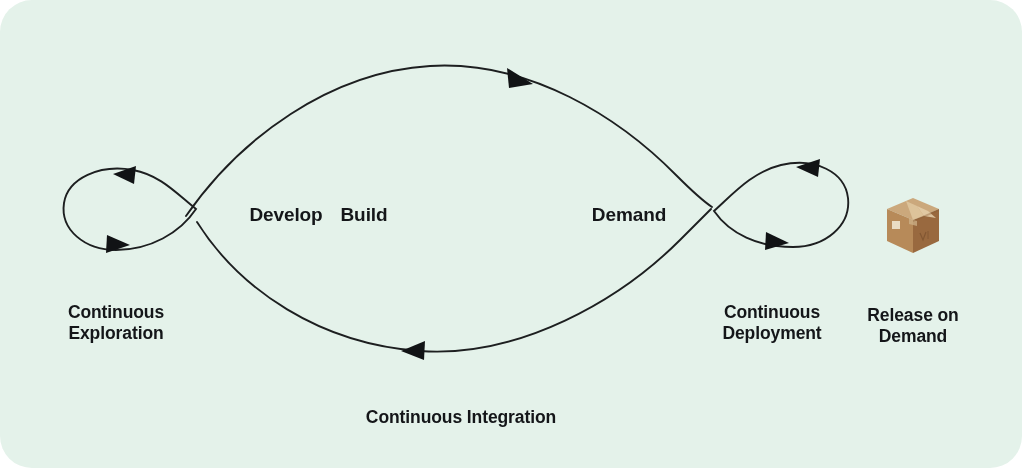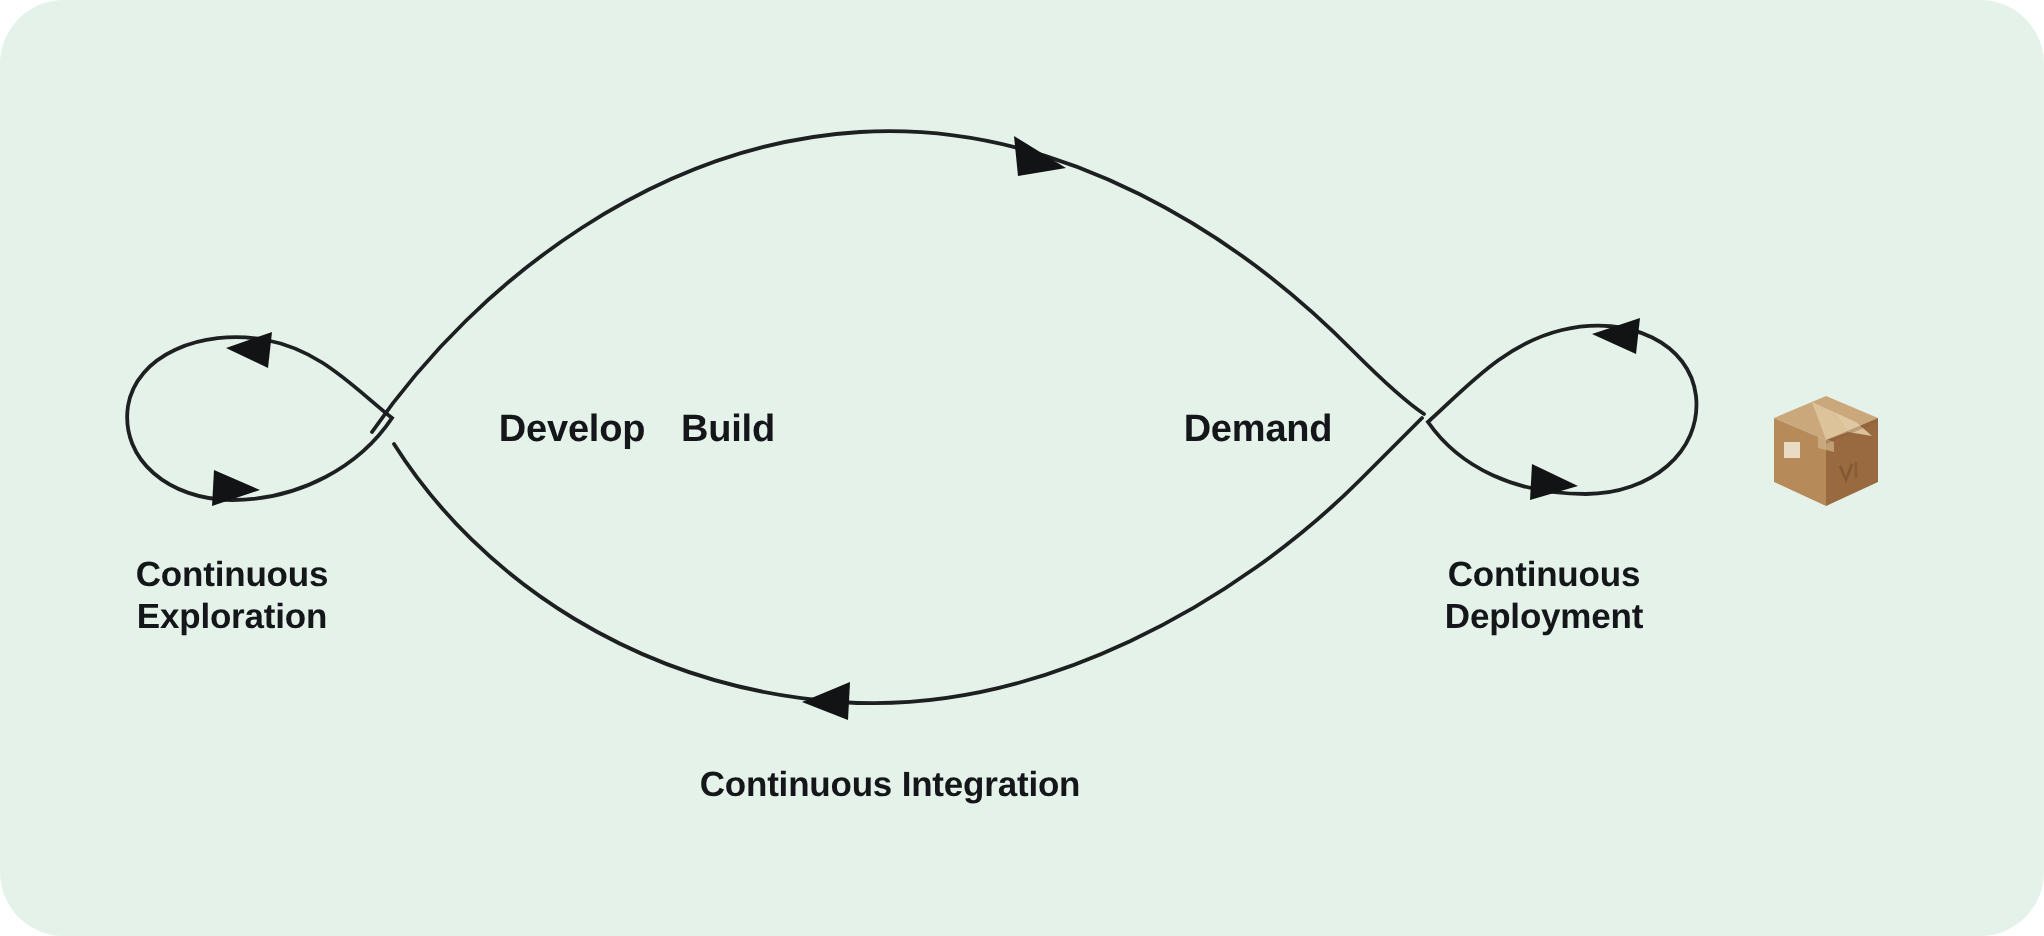--- a/index.html
+++ b/index.html
@@ -38,20 +38,21 @@
     letter-spacing: -0.1px;
     white-space: pre-line;
   }
   .stage-label {
     font-size: 19px;
     transform: translate(-50%, -50%);
   }
   .phase-label {
     font-size: 17.5px;
     transform: translate(-50%, 0);
+    margin-top: 25px;
   }
   .pkg-wrap {
     position: absolute;
     transform: translate(-50%, 0);
   }
 </style>
 </head>
 <body>
 
 <div id="canvas">
@@ -96,25 +97,27 @@
   <div class="flow-label stage-label" style="left:286px; top:215px;">Develop</div>
 
   <div class="flow-label stage-label" style="left:364px; top:215px;">Build</div>
 
 
   <div class="flow-label stage-label" style="left:629px; top:215px;">Demand</div>
 
   <div class="flow-label phase-label" style="left:116px; top:277px;">Continuous
 Exploration</div>
 
-  <div class="flow-label phase-label" style="left:445px; top:382px;">Continuous Integration</div>
+  <div class="flow-label phase-label" style="left:461px; top:382px;">Continuous Integration</div>
 
   <div class="flow-label phase-label" style="left:772px; top:277px;">Continuous
 Deployment</div>
 
+  <div class="flow-label phase-label" style="left:913px; top:280px;">Release on
+Demand</div>
 
   <div class="pkg-wrap" style="left:913px; top:196px;">
     <svg width="58" height="62" viewBox="0 0 58 62">
 
       <polygon points="29,2 55,13 29,24 3,13" fill="#cba87c"></polygon>
 
       <polygon points="3,13 29,24 29,57 3,45" fill="#b78a59"></polygon>
 
       <polygon points="29,24 55,13 55,45 29,57" fill="#99693f"></polygon>
 

